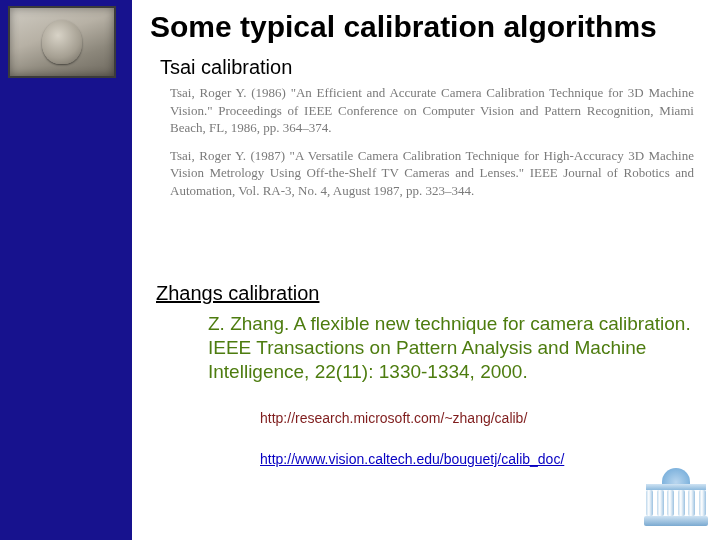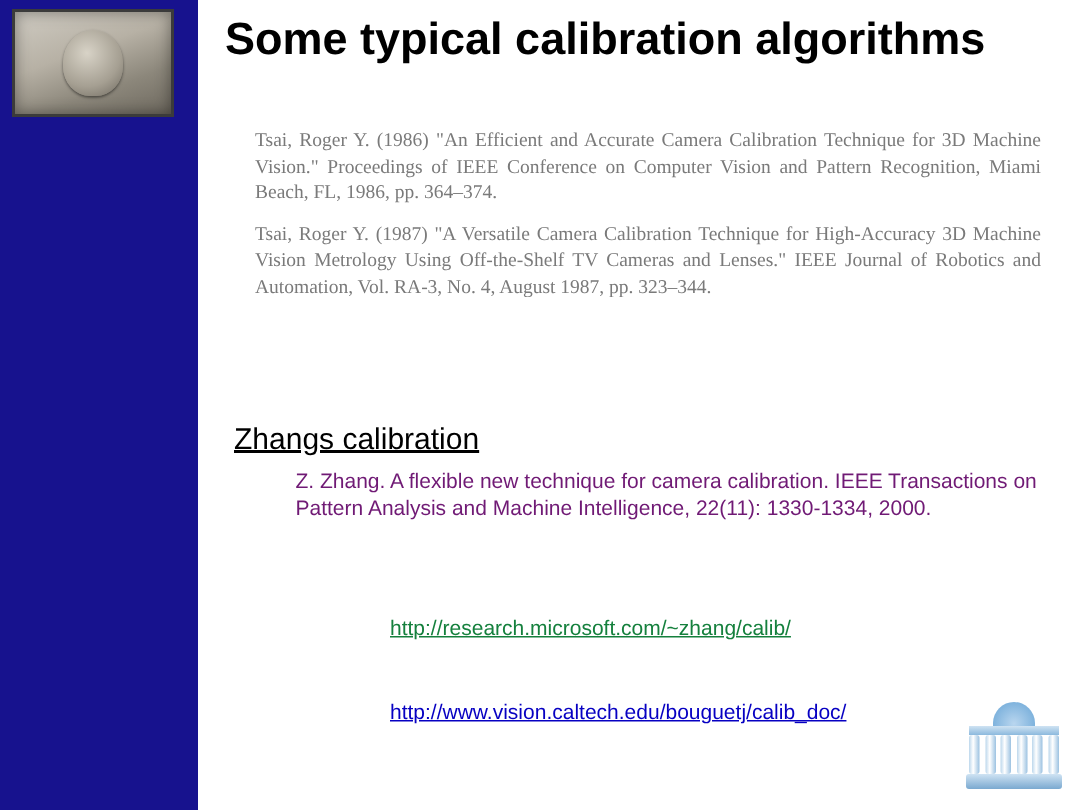--- a/index.html
+++ b/index.html
@@ -99,50 +99,49 @@
   .sub2 {
     position: absolute;
     left: 24px;
     top: 282px;
     font-size: 20px;
     color: #000;
     text-decoration: underline;
   }
   .zhang-cites {
     position: absolute;
-    left: 65px;
+    left: 76px;
     top: 312px;
     width: 508px;
-    font-size: 14px;
-    color: #701a75;
+    font-size: 19px;
+    color: #4d7c0f;
     line-height: 1.25;
   }
   .zhang-cites p { margin: 0 0 12px 0; }
   .ms-link {
     position: absolute;
     left: 128px;
     top: 410px;
     font-size: 14px;
-    color: #15803d;
-    text-decoration: underline;
+    color: #7f1d1d;
     font-family: Arial, sans-serif;
   }
   .jy-block {
     position: absolute;
     left: 128px;
     top: 446px;
     font-size: 14px;
   }
   .jy-line1 { color: #000; font-family: "Segoe UI", Arial, sans-serif; }
   .jy-link  {
     display: block;
     color: #0700c2;
     text-decoration: underline;
     font-family: "Segoe UI", Arial, sans-serif;
-    margin-top: 20px;
+    margin-top: 5px;
   }
   .corner-logo {
     position: absolute;
     right: 12px;
     bottom: 12px;
     width: 64px;
     height: 60px;
   }
   .dome {
     position: absolute;
@@ -195,20 +194,21 @@
   <div class="left-band"></div>
 
   <div class="logo">
     <div class="logo-face"></div>
   </div>
 
   <div class="content">
 
     <div class="title">Some typical calibration algorithms</div>
 
+    <div class="sub1">Tsai calibration</div>
 
     <div class="img-citations">
       <p>Tsai, Roger Y. (1986) "An Efficient and Accurate Camera Calibration Technique for 3D Machine Vision." Proceedings of IEEE Conference on Computer Vision and Pattern Recognition, Miami Beach, FL, 1986, pp. 364–374.</p>
       <p>Tsai, Roger Y. (1987) "A Versatile Camera Calibration Technique for High-Accuracy 3D Machine Vision Metrology Using Off-the-Shelf TV Cameras and Lenses." IEEE Journal of Robotics and Automation, Vol. RA-3, No. 4, August 1987, pp. 323–344.</p>
     </div>
 
 
     <div class="sub2">Zhangs calibration</div>
 
     <div class="zhang-cites">

